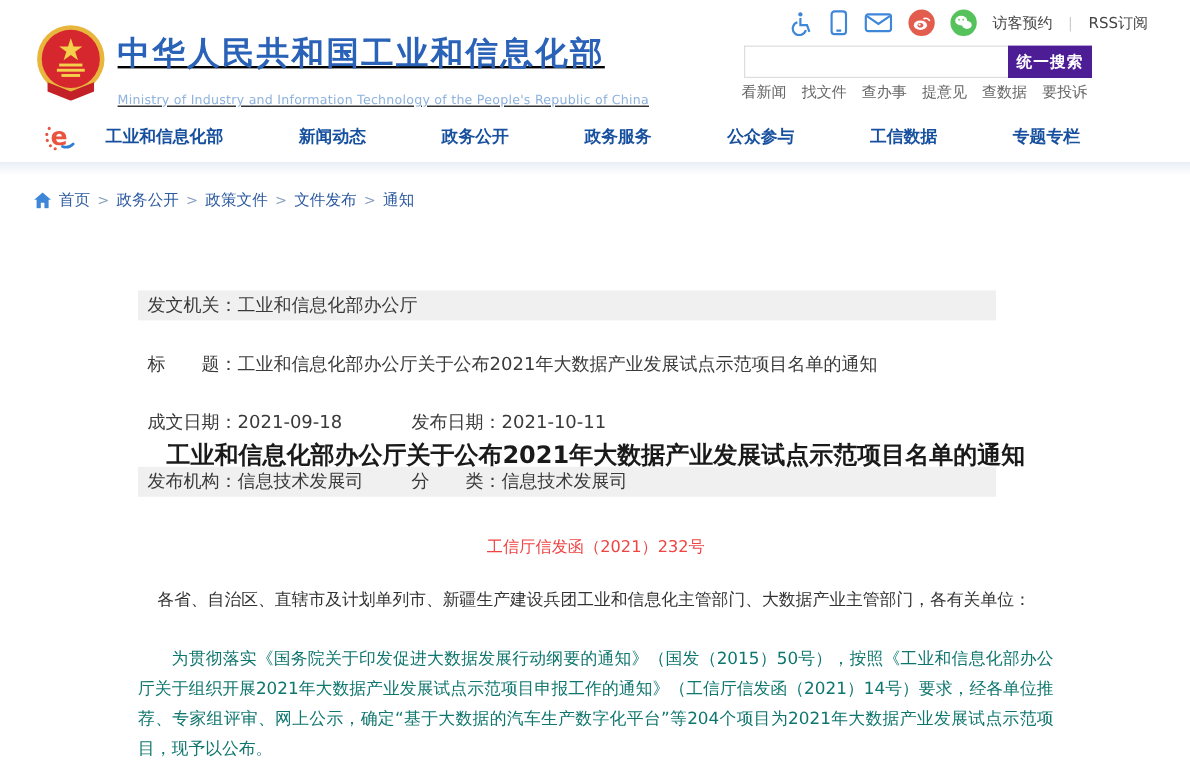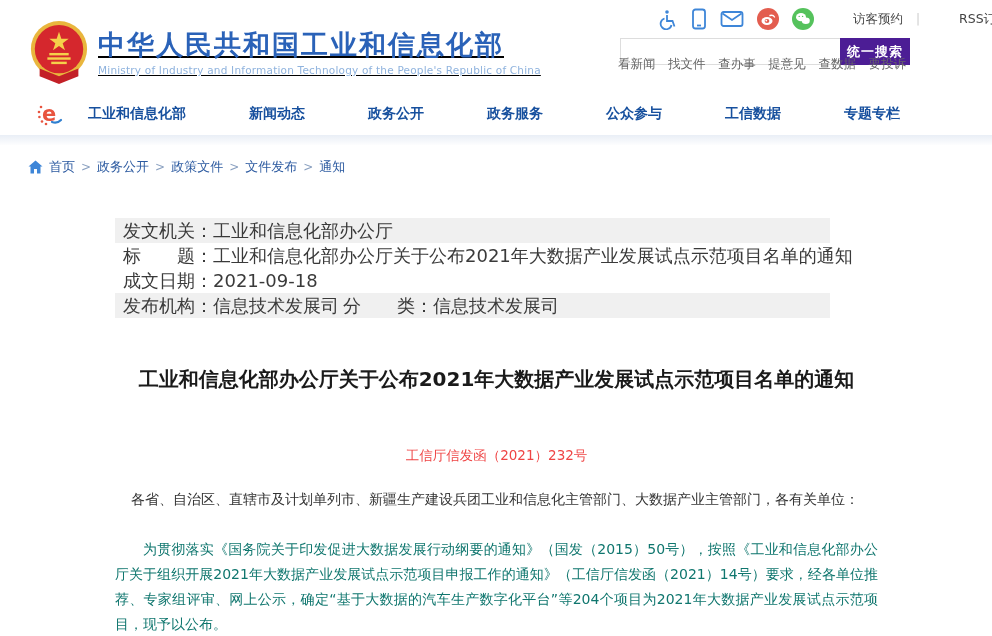--- a/index.html
+++ b/index.html
@@ -4,51 +4,51 @@
 <style>
   * { margin:0; padding:0; box-sizing:border-box; }
   body { background:#fff; font-family:"DejaVu Sans","Liberation Sans",sans-serif; }
   .page { position:relative; width:992px; height:636px; background:#fff; overflow:hidden; }
 
   
   .header { position:absolute; top:0; left:0; width:992px; height:92px; background:#fff; }
   .emblem { position:absolute; left:28px; top:20px; width:62px; height:64px; }
   .brand { position:absolute; left:98px; top:30px;text-decoration:underline; }
   .brand-title { font-size:27px; font-weight:bold; color:#2a62b8; letter-spacing:2px; line-height:30px; }
-  .brand-sub { font-size:10.5px; color:#8fb3de; margin-top:4px; letter-spacing:0.2px; }
+  .brand-sub { font-size:10.5px; color:#8fb3de; margin-top:18px; letter-spacing:0.2px; }
 
   .top-icons { position:absolute; left:658px; top:7px; display:flex; align-items:center; gap:13px; height:24px; }
   .round-badge { width:22px; height:22px; border-radius:50%; display:flex; align-items:center; justify-content:center; }
   .weibo-badge { background:#e35d4f; }
   .wechat-badge { background:#55c25c; }
-  .top-link { font-size:12.5px; color:#444; cursor:pointer; white-space:nowrap;margin-left:26px; }
+  .top-link { font-size:12.5px; color:#444; cursor:pointer; white-space:nowrap; }
   .top-divider { color:#ccc; font-size:12px; }
 
   .search-row { position:absolute; left:620px; top:38px; display:flex; }
   .search-input { width:220px; height:27px; border:1px solid #ddd; border-right:none; outline:none; padding:0 8px; font-size:13px; background:#fff; }
   .search-btn { width:70px; height:27px; background:#4c1d95; color:#fff; border:none; font-size:13px; font-weight:bold; cursor:pointer; letter-spacing:1px; }
-  .quick-links { position:absolute; left:618px; top:56px; width:288px; display:flex; justify-content:space-between; }
+  .quick-links { position:absolute; left:618px; top:69px; width:288px; display:flex; justify-content:space-between; }
   .quick-links span { font-size:12.5px; color:#666; cursor:pointer; }
 
   
   .nav { position:absolute; top:92px; left:0; width:992px; height:43px; background:#fff; display:flex; align-items:center; }
   .nav-logo { position:absolute; left:36px; top:8px; width:28px; height:28px; }
   .nav-items { position:absolute; left:88px; width:812px; display:flex; justify-content:space-between; align-items:center; }
   .nav-item { font-size:14px; font-weight:bold; color:#17509e; cursor:pointer; white-space:nowrap; }
   .nav-band { position:absolute; top:135px; left:0; width:992px; height:10px;
               background:linear-gradient(to bottom,#e9eef6,#fdfdfe); }
 
   
   .breadcrumb { position:absolute; top:158px; left:28px; display:flex; align-items:center; gap:6px; font-size:13px; color:#2c5aa0; }
   .crumb { cursor:pointer; }
   .crumb-sep { color:#8aa0c0; font-size:12px; }
 
   
   .meta-table { position:absolute; top:218px; left:115px; width:715px; }
-  .meta-row { position:relative; height:25px; line-height:25px; font-size:18px; color:#3a3a3a; padding-left:8px; white-space:nowrap; }
+  .meta-row { position:relative; height:25px; line-height:25px; font-size:15px; color:#3a3a3a; padding-left:8px; white-space:nowrap;margin-top:24px; }
   .meta-row.alt { background:#f0f0f0; }
   .meta-label { color:#3a3a3a; }
   .meta-col2 { position:absolute; left:228px; top:0; }
 
   
   .doc-title { position:absolute; top:366px; left:115px; width:763px; text-align:center;
                font-size:20px; font-weight:bold; color:#1a1a1a; }
   .doc-number { position:absolute; top:447px; left:115px; width:763px; text-align:center;
                 font-size:13.5px; color:#ef4444; }
   .doc-salutation { position:absolute; top:491px; left:115px; width:763px; font-size:14px; color:#333;margin-left:16px; }
@@ -180,20 +180,21 @@
 
   <div class="meta-table">
     <div class="meta-row alt">
       <span class="meta-label">发文机关：</span><span>工业和信息化部办公厅</span>
     </div>
     <div class="meta-row">
       <span class="meta-label">标　　题：</span><span>工业和信息化部办公厅关于公布2021年大数据产业发展试点示范项目名单的通知</span>
     </div>
     <div class="meta-row">
       <span class="meta-label">成文日期：</span><span>2021-09-18</span>
+      <span class="meta-col2"><span class="meta-label">发布日期：</span><span>2021-10-11</span></span>
     </div>
     <div class="meta-row alt">
       <span class="meta-label">发布机构：</span><span>信息技术发展司</span>
       <span class="meta-col2"><span class="meta-label">分　　类：</span><span>信息技术发展司</span></span>
     </div>
   </div>
 
   <h1 class="doc-title">工业和信息化部办公厅关于公布2021年大数据产业发展试点示范项目名单的通知</h1>
   <div class="doc-number">工信厅信发函（2021）232号</div>
   <div class="doc-salutation">各省、自治区、直辖市及计划单列市、新疆生产建设兵团工业和信息化主管部门、大数据产业主管部门，各有关单位：</div>

